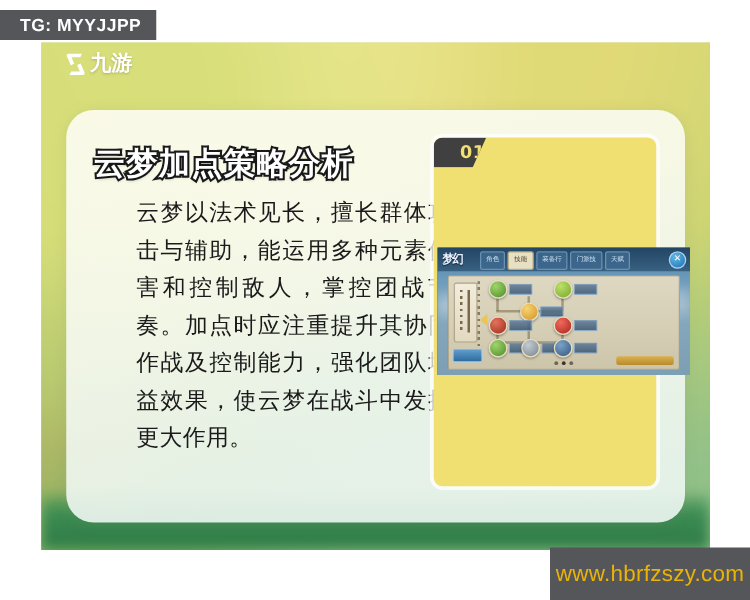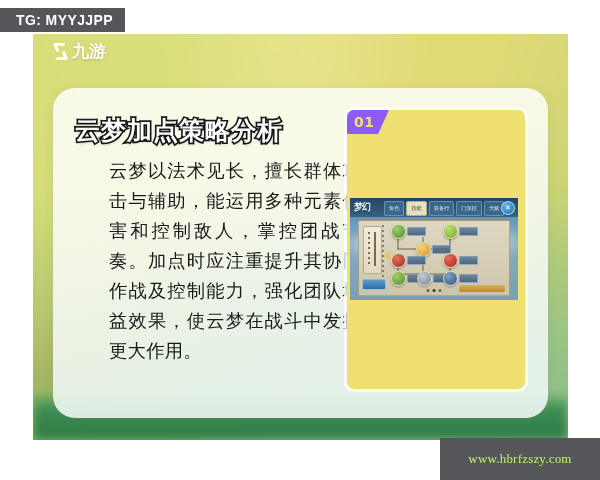--- a/index.html
+++ b/index.html
@@ -134,42 +134,42 @@
     background: #f0e071;
     border-radius: 7px;
     box-shadow: 0 0 0 3px rgba(255,255,255,0.75);
   }
   .badge-01 {
     position: absolute;
     left: 0;
     top: 0;
     width: 42px;
     height: 24px;
-    background: #8b5cf6;
+    background: #404040;
     border-top-left-radius: 7px;
     clip-path: polygon(0 0, 100% 0, 74% 100%, 0 100%);
     display: flex;
     align-items: center;
-    padding-left: 7px;
+    padding-left: 21px;
     box-sizing: border-box;
   }
   .badge-01 span {
     color: #f0e071;
     font-size: 14px;
     font-weight: bold;
     font-family: "DejaVu Sans", sans-serif;
     letter-spacing: 0.5px;
   }
 
   
   .game-shot {
     position: absolute;
     left: 3px;
     top: 88px;
-    width: 168px;
+    width: 202px;
     height: 102px;
     overflow: hidden;
     background: #2d4a63;
   }
   .game-sky {
     position: absolute;
     inset: 0;
     background: linear-gradient(180deg, #4d7fa4 0%, #6e9cbc 26%, #86a9bf 46%, #7c9fb4 100%);
   }
   .game-sky::after {
@@ -355,24 +355,24 @@
     bottom: 0;
     width: 160px;
     height: 42px;
     background: #55565a;
     display: flex;
     align-items: center;
     justify-content: center;
     z-index: 20;
   }
   .watermark span {
-    color: #bef264;
-    font-size: 13px;
+    color: #eab308;
+    font-size: 18px;
     letter-spacing: 0.2px;
-    font-family: Liberation Serif, serif;
+    font-family: Liberation Sans, sans-serif;
   }
 </style>
 </head>
 <body>
 
 <div class="bg-panel">
   <div class="bg-layer"></div>
   <div class="bg-green-band"></div>
 </div>
 

